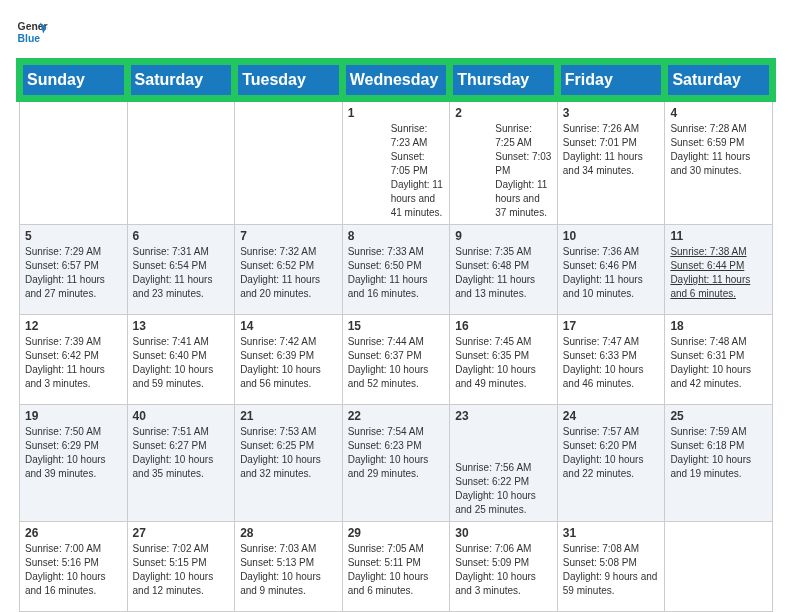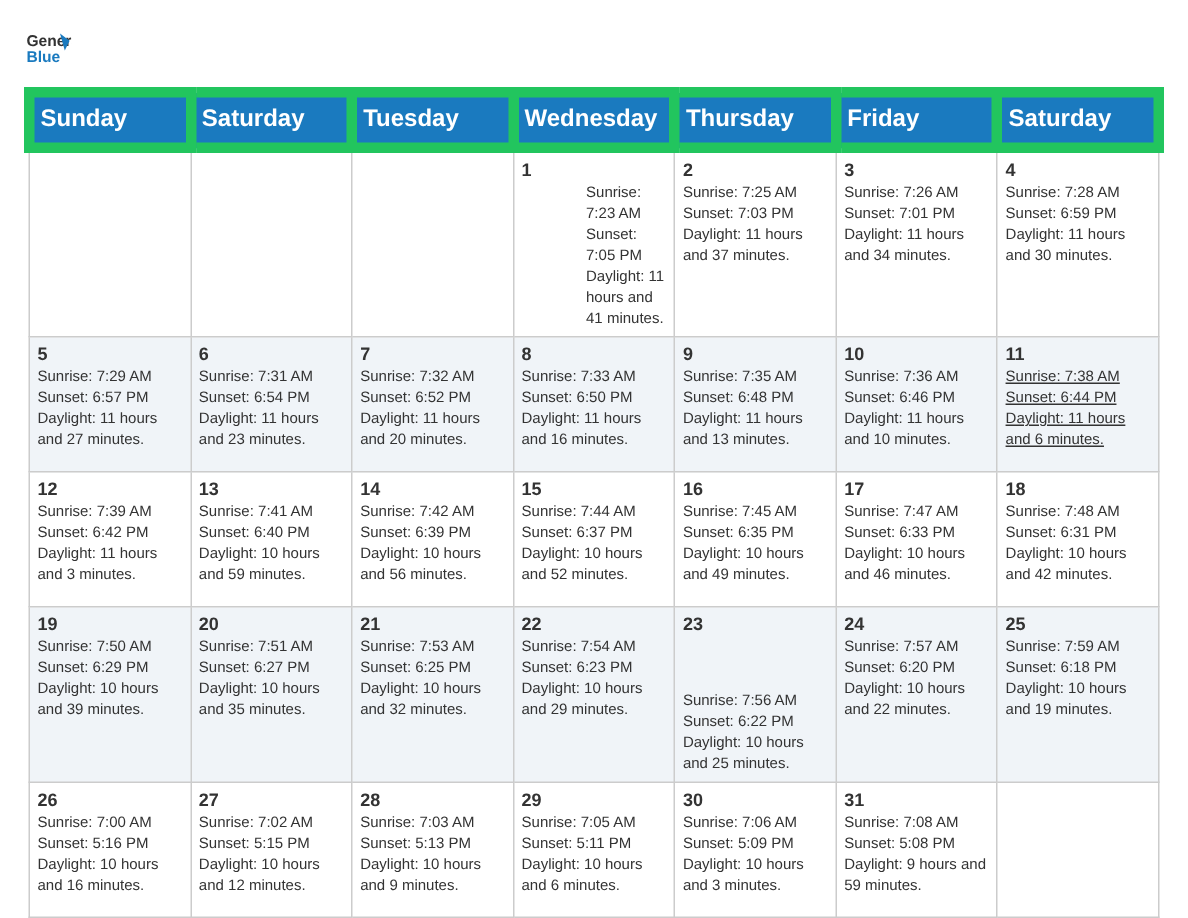--- a/index.html
+++ b/index.html
@@ -115,21 +115,21 @@
         <td class="empty-cell"></td>
         <td class="empty-cell"></td>
         <td>
           <div class="day-number">1</div>
           <div class="day-info" style="white-space: pre-line; margin-left: 43px;">Sunrise: 7:23 AM
 Sunset: 7:05 PM
 Daylight: 11 hours and 41 minutes.</div>
         </td>
         <td>
           <div class="day-number">2</div>
-          <div class="day-info" style="white-space: pre-line;">Sunrise: 7:25 AM
+          <div class="day-info" style="white-space: pre-line; margin-left: 40px;">Sunrise: 7:25 AM
 Sunset: 7:03 PM
 Daylight: 11 hours and 37 minutes.</div>
         </td>
         <td>
           <div class="day-number">3</div>
           <div class="day-info" style="white-space: pre-line;">Sunrise: 7:26 AM
 Sunset: 7:01 PM
 Daylight: 11 hours and 34 minutes.</div>
         </td>
         <td>
@@ -228,21 +228,21 @@
         </td>
       </tr>
       <tr>
         <td>
           <div class="day-number">19</div>
           <div class="day-info" style="white-space: pre-line;">Sunrise: 7:50 AM
 Sunset: 6:29 PM
 Daylight: 10 hours and 39 minutes.</div>
         </td>
         <td>
-          <div class="day-number">20</div>
+          <div class="day-number">40</div>
           <div class="day-info" style="white-space: pre-line;">Sunrise: 7:51 AM
 Sunset: 6:27 PM
 Daylight: 10 hours and 35 minutes.</div>
         </td>
         <td>
           <div class="day-number">21</div>
           <div class="day-info" style="white-space: pre-line;">Sunrise: 7:53 AM
 Sunset: 6:25 PM
 Daylight: 10 hours and 32 minutes.</div>
         </td>

